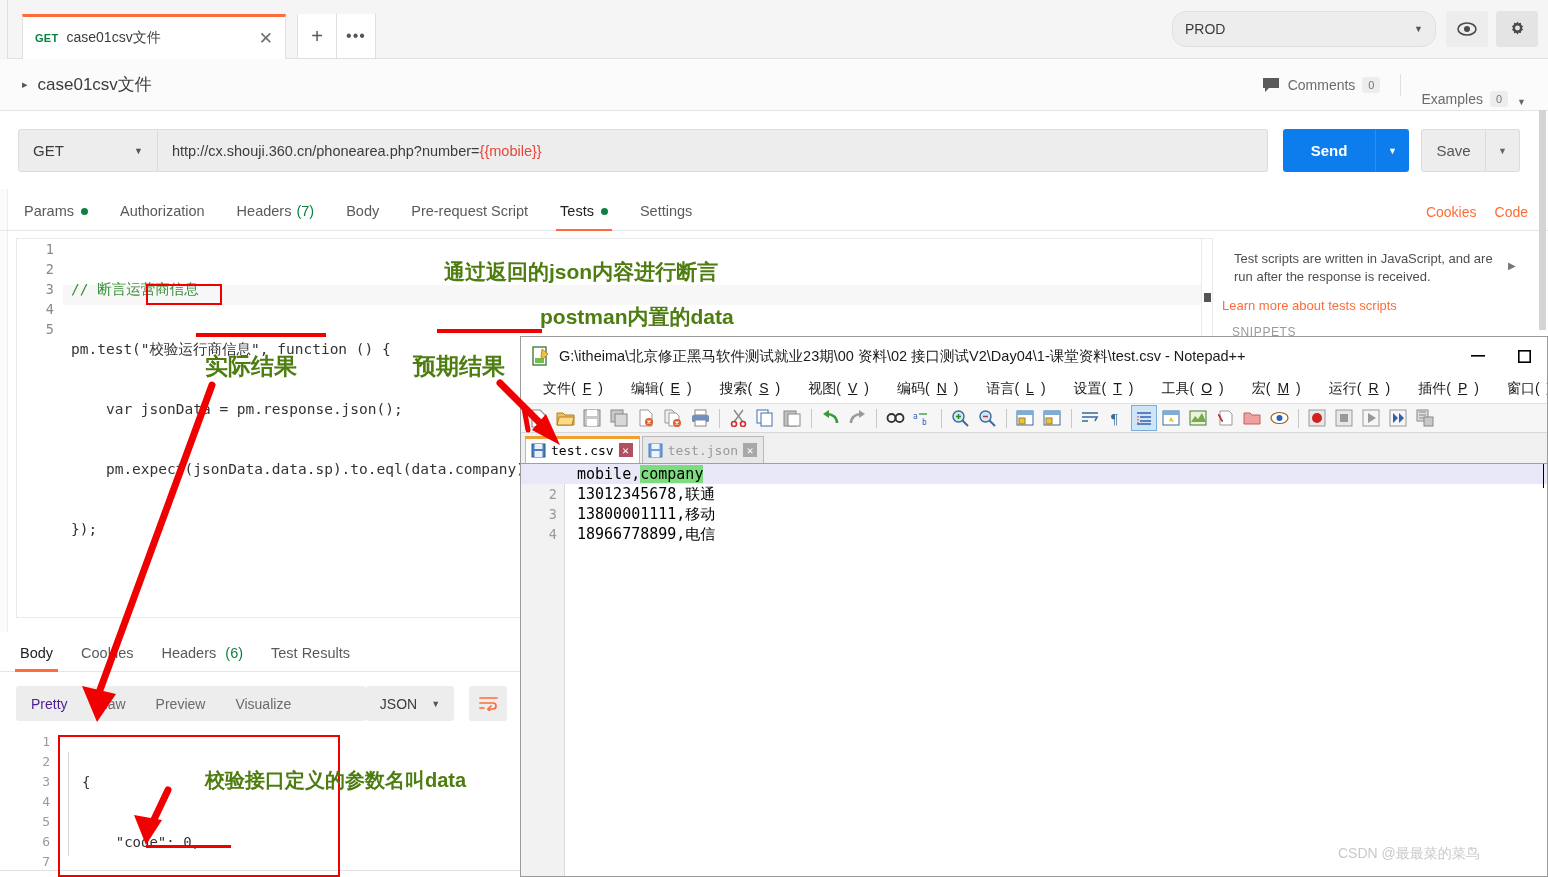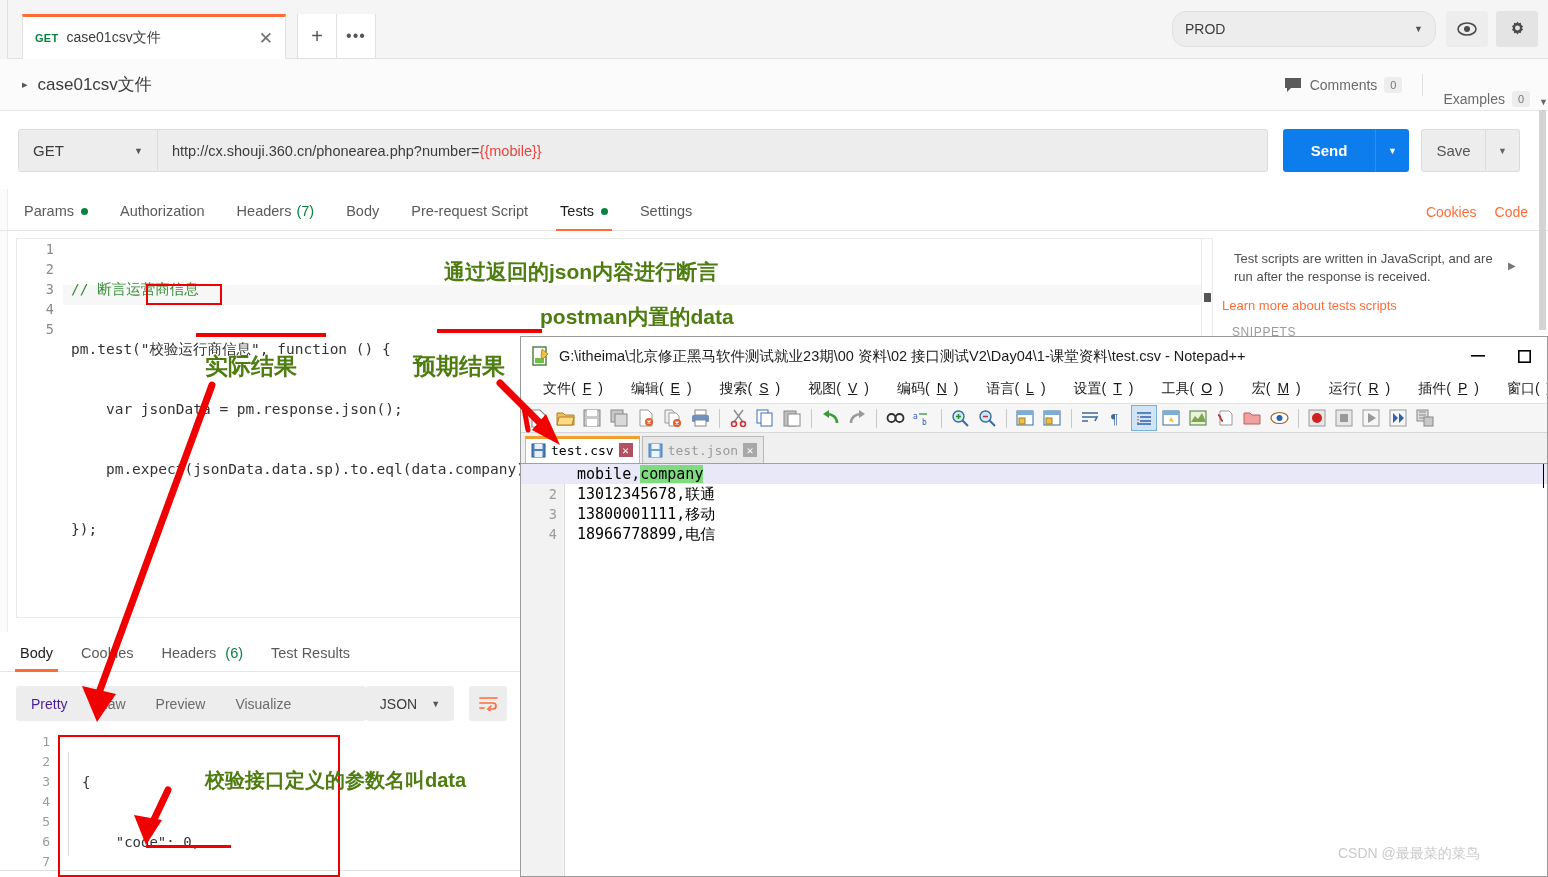--- a/index.html
+++ b/index.html
@@ -56,21 +56,21 @@
   .pm-gear { left:1496px; background:#e4e4e4; }
 
   
   .pm-bc {
     position:absolute; left:0; top:59px; width:1548px; height:52px;
     background:#fbfbfb; border-bottom:1px solid #e6e6e6;
     display:flex; align-items:center;
   }
   .pm-bc-arrow { margin-left:22px; color:#555; font-size:11px; }
   .pm-bc-title { margin-left:10px; font-size:17px; color:#3c3c3c; }
-  .pm-bc-right { margin-left:auto; display:flex; align-items:center; }
+  .pm-bc-right { margin-left:auto; display:flex; align-items:center; padding-right:22px; }
   .pm-comments { display:flex; align-items:center; color:#6b6b6b; font-size:14px; cursor:pointer; }
   .pm-badge { background:#ededed; color:#777; font-size:11px; padding:2px 6px; border-radius:3px; margin-left:7px;}
   .pm-divider-v { width:1px; height:22px; background:#e0e0e0; margin:0 20px; }
   .pm-examples { display:flex; align-items:flex-end; color:#6b6b6b; font-size:14px; cursor:pointer;margin-top:28px; }
   .pm-examples .caret { margin-left:9px; font-size:9px; color:#666; }
 
   
   .pm-urlrow { position:absolute; left:0; top:111px; width:1548px; height:78px; background:#fff; }
   .pm-method {
     position:absolute; left:18px; top:18px; width:140px; height:43px;

